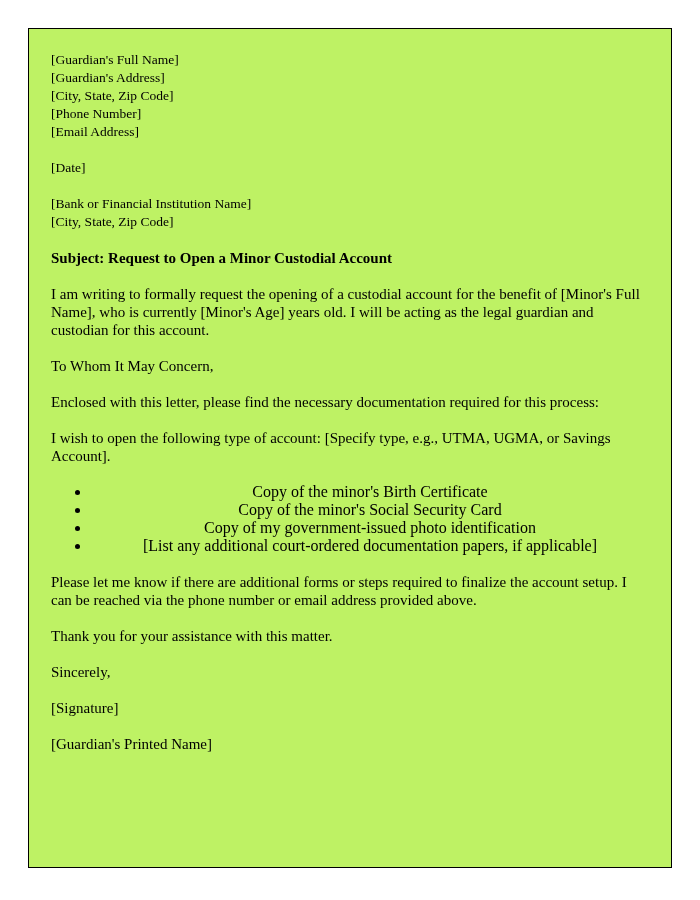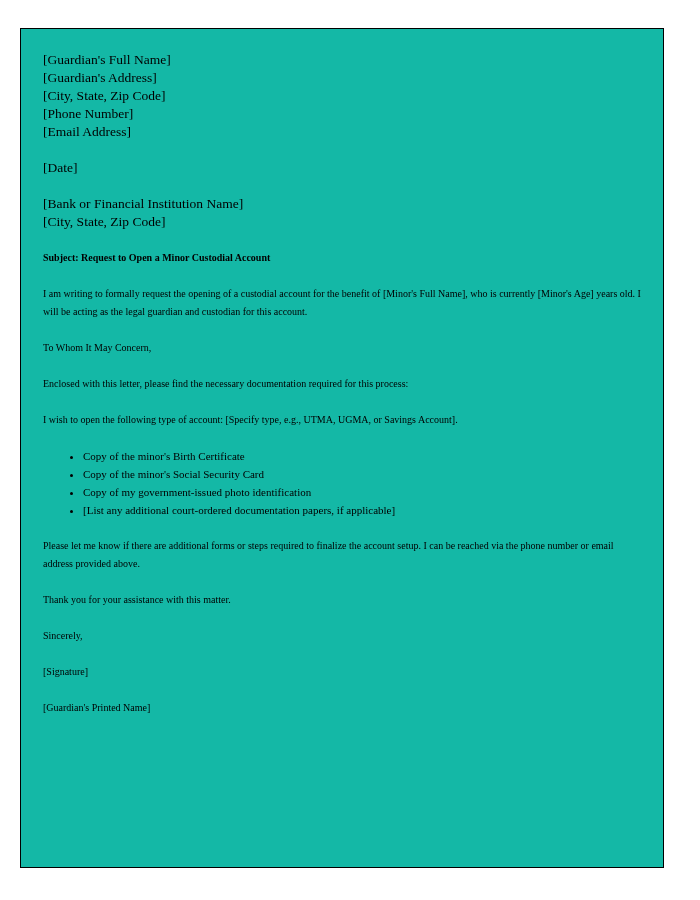--- a/index.html
+++ b/index.html
@@ -7,53 +7,54 @@
     padding: 0;
     background: #ffffff;
     width: 700px;
     height: 900px;
     font-family: "Liberation Serif", "DejaVu Serif", serif;
     color: #000000;
   }
   .page {
     box-sizing: border-box;
     position: absolute;
-    left: 20px;
+    left: 28px;
     top: 28px;
     width: 644px;
     height: 840px;
     border: 1px solid #000000;
-    background: #14b8a6;
+    background: #bef264;
     padding: 22px 22px 0 22px;
     overflow: hidden;
   }
   .line {
     font-size: 13.5px;
     line-height: 18px;
     margin: 0;
   }
   .block {
     margin: 0 0 18px 0;
   }
   .para {
-    font-size: 10px;
+    font-size: 15px;
     line-height: 18px;
     margin: 0 0 18px 0;
   }
   .subject {
     font-weight: bold;
   }
   ul.enclosure-list {
     margin: 0 0 18px 0;
     padding-left: 40px;
   }
   ul.enclosure-list li {
-    font-size: 11px;
+    font-size: 16px;
     line-height: 18px;
     margin: 0;
+    text-align: center;
   }
 </style>
 </head>
 <body>
 
 <div class="page">
 
   <div class="block">
     <div class="line">[Guardian's Full Name]</div>
     <div class="line">[Guardian's Address]</div>

